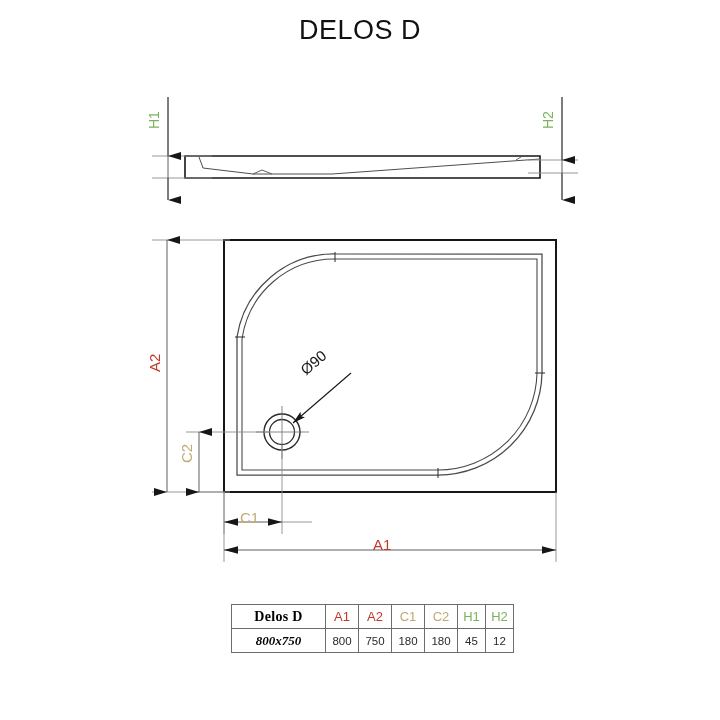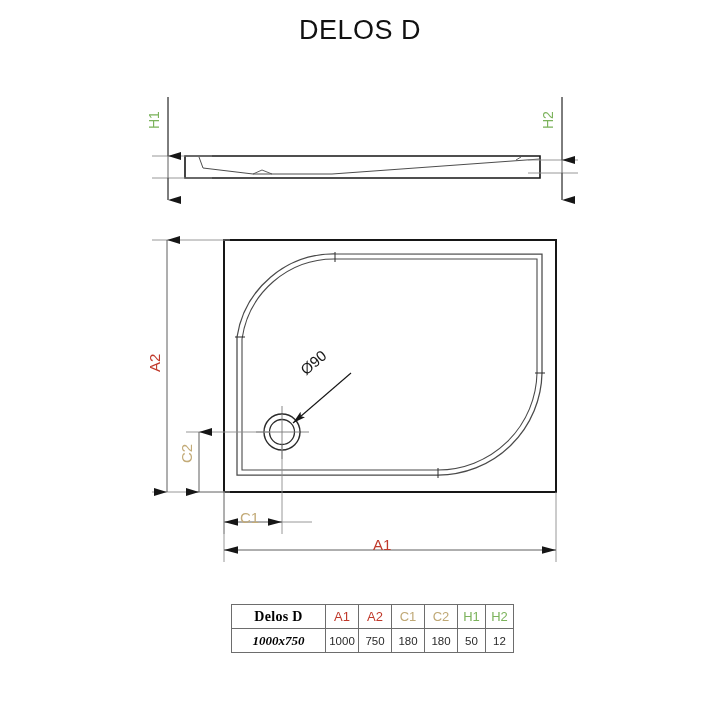--- a/index.html
+++ b/index.html
@@ -237,25 +237,25 @@
           <th class="col-head col-a">A1</th>
           <th class="col-head col-a">A2</th>
           <th class="col-head col-c">C1</th>
           <th class="col-head col-c">C2</th>
           <th class="col-head col-h narrow">H1</th>
           <th class="col-head col-h narrow">H2</th>
         </tr>
       </thead>
       <tbody>
         <tr>
-          <td class="size-cell">1000x750</td>
-          <td class="val">1000</td>
+          <td class="size-cell">800x750</td>
+          <td class="val">800</td>
           <td class="val">750</td>
           <td class="val">180</td>
           <td class="val">180</td>
-          <td class="val">50</td>
+          <td class="val">45</td>
           <td class="val">12</td>
         </tr>
       </tbody>
     </table>
   </div>
 
 </div>
 
 </body></html>

